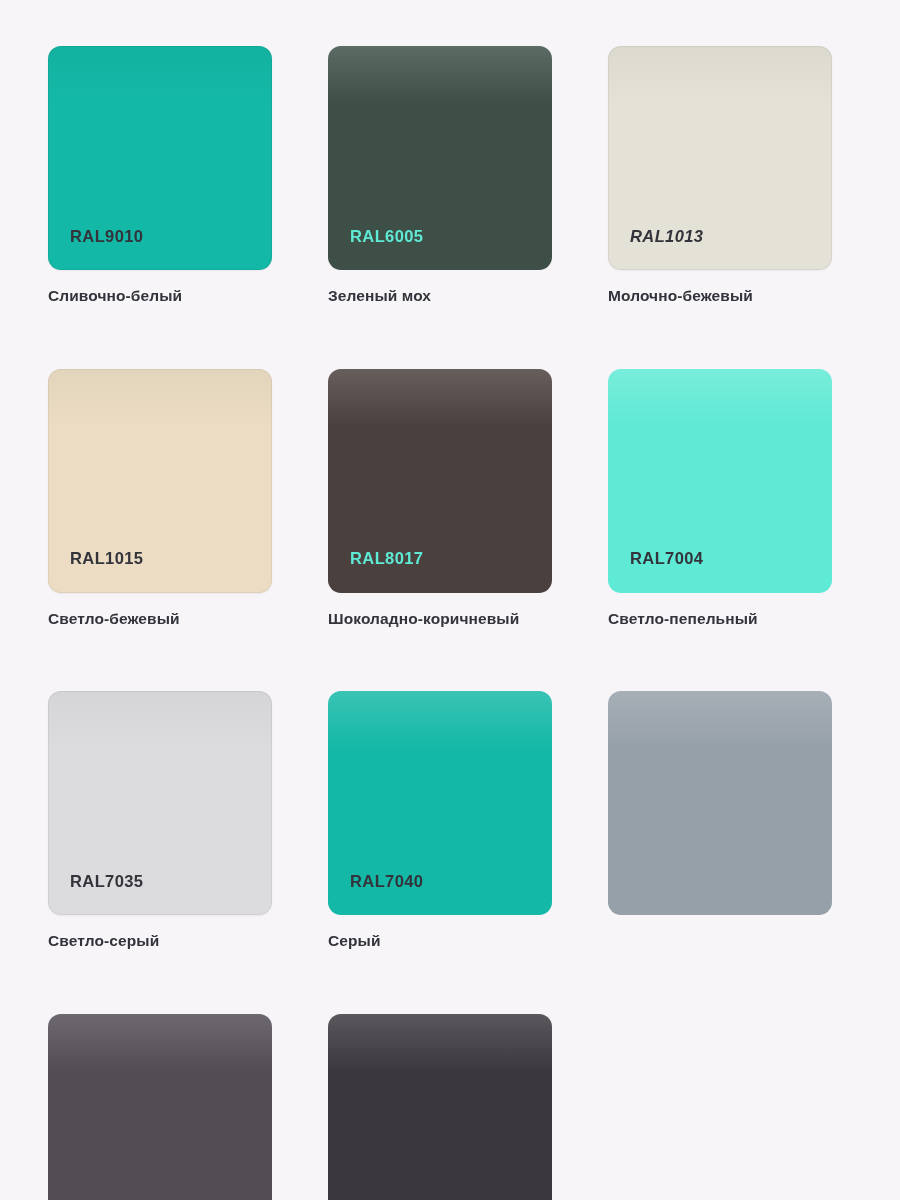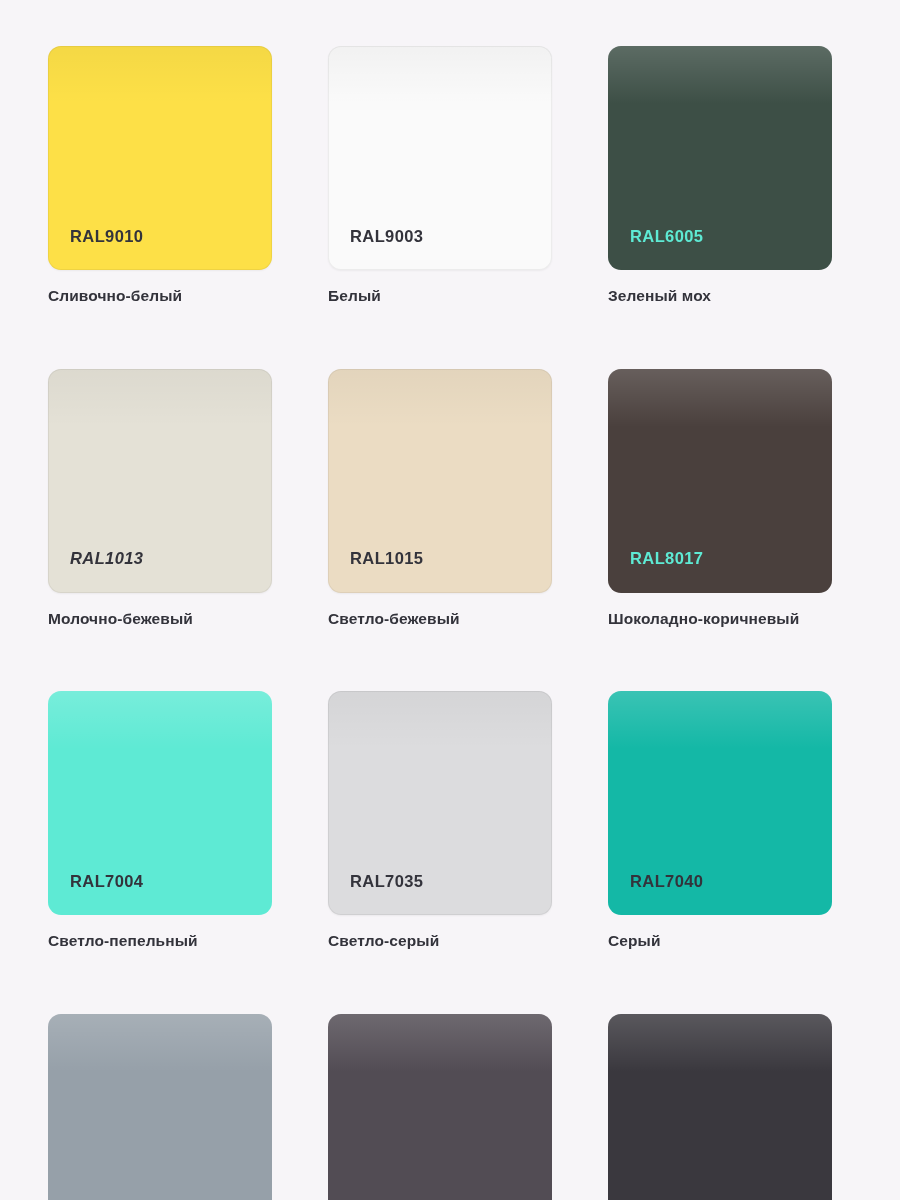--- a/index.html
+++ b/index.html
@@ -87,30 +87,24 @@
     color: #33333b;
     letter-spacing: 0.1px;
   }
 </style>
 </head>
 <body>
 
 <div class="palette-page">
   <div class="swatch-grid">
       <div class="swatch-cell">
-        <div class="swatch-chip light-chip" style="background: #fde047;">
+        <div class="swatch-chip light-chip" style="background: #14b8a6;">
           <div class="swatch-code code-dark">RAL9010</div>
         </div>
         <div class="swatch-name">Сливочно-белый</div>
-      </div>
-      <div class="swatch-cell">
-        <div class="swatch-chip light-chip" style="background: rgb(250, 250, 250);">
-          <div class="swatch-code code-dark">RAL9003</div>
-        </div>
-        <div class="swatch-name">Белый</div>
       </div>
       <div class="swatch-cell">
         <div class="swatch-chip" style="background: rgb(61, 79, 70);">
           <div class="swatch-code code-light">RAL6005</div>
         </div>
         <div class="swatch-name">Зеленый мох</div>
       </div>
       <div class="swatch-cell">
         <div class="swatch-chip light-chip" style="background: rgb(228, 225, 214); font-style: italic;">
           <div class="swatch-code code-dark">RAL1013</div>

